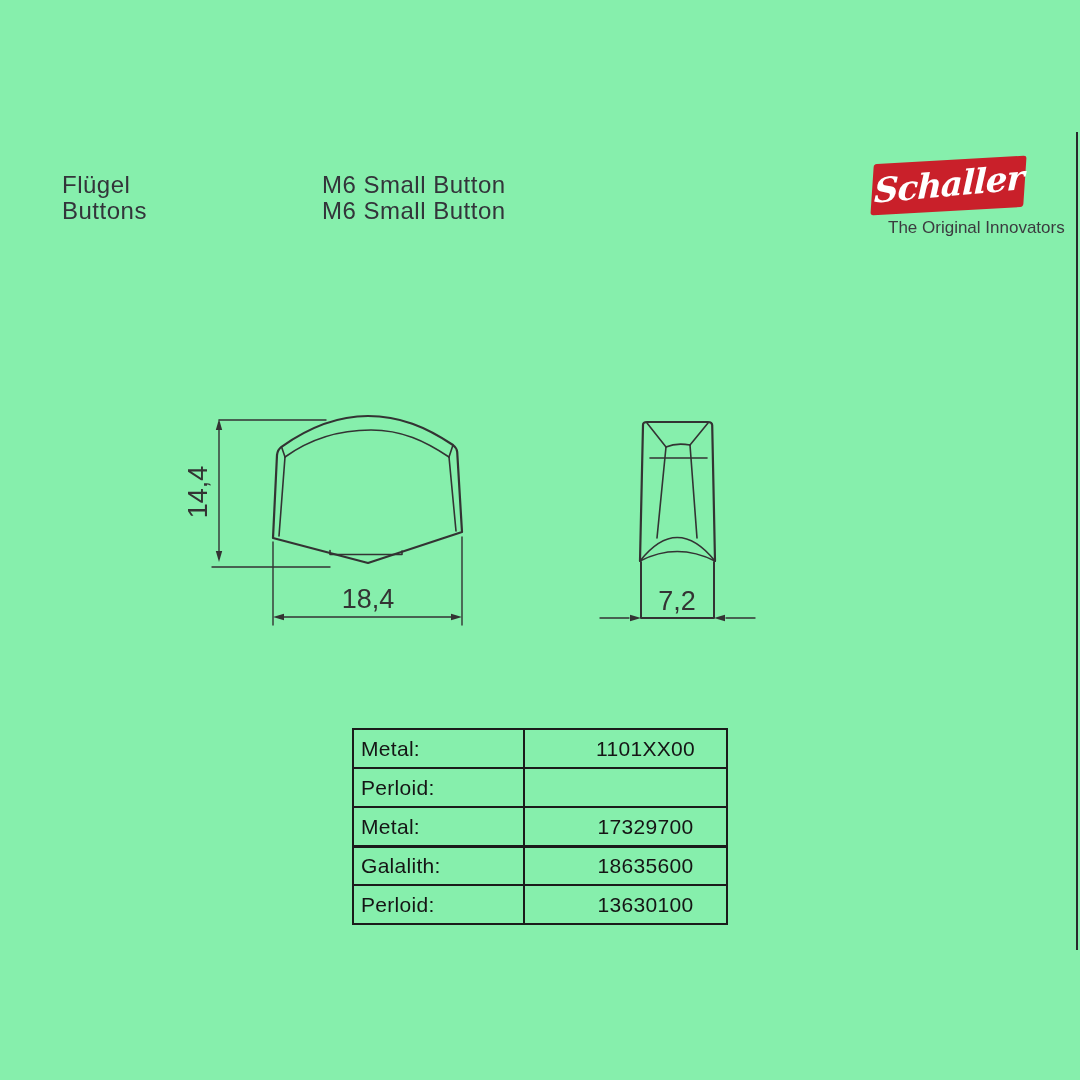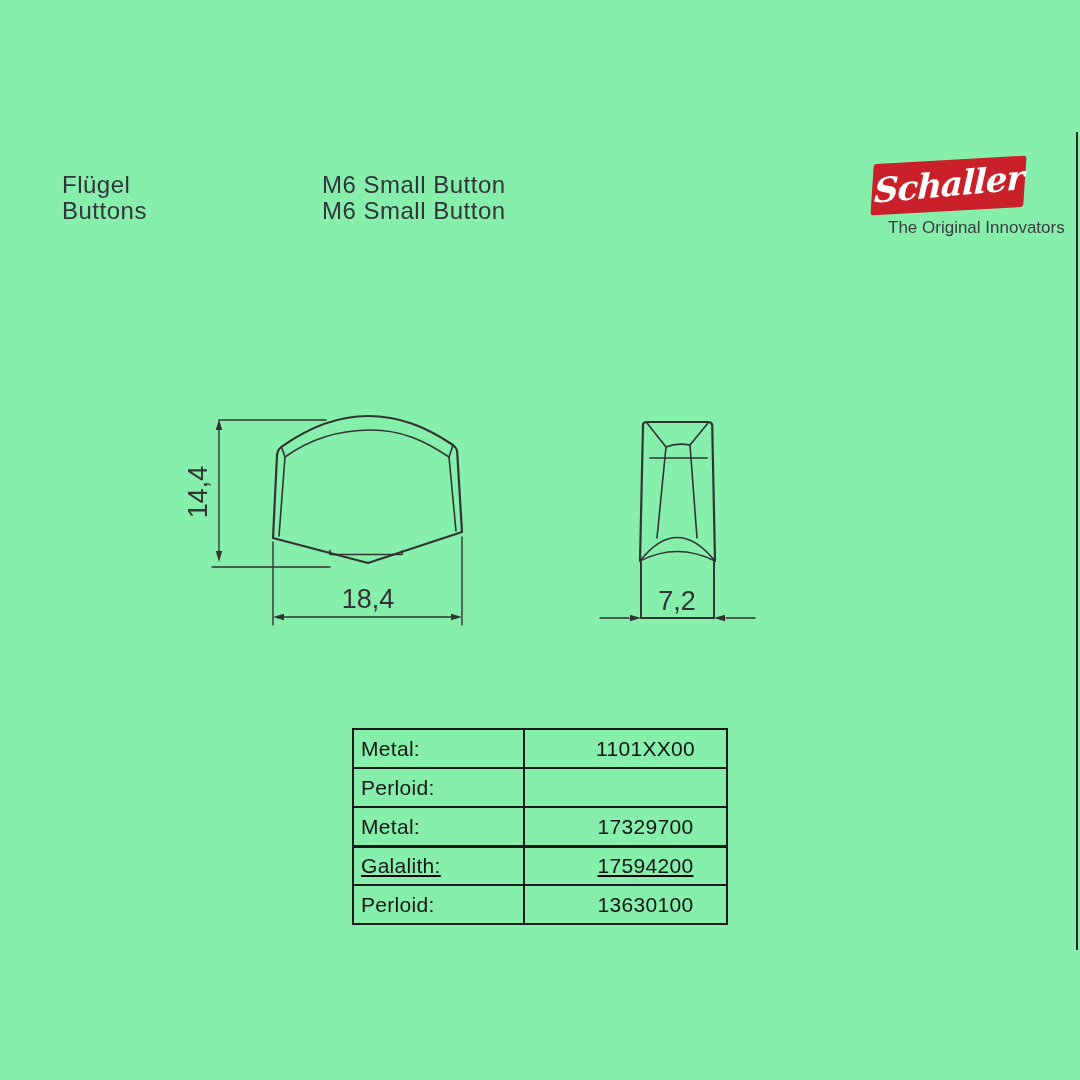--- a/index.html
+++ b/index.html
@@ -28,21 +28,21 @@
   }
   
   #drawing{position:absolute;left:150px;top:390px;}
   
   #spec-table{
     position:absolute;left:352px;top:728px;width:376px;
     border:2px solid #1b1b1b;box-sizing:border-box;
   }
   .spec-row{display:flex;height:37px;border-top:2px solid #1b1b1b;}
   .spec-row:first-child{border-top:none;}
-  .spec-row.thick{border-top-width:3px;height:36px;text-decoration:underline;}
+  .spec-row.thick{border-top-width:3px;height:36px;}
   .spec-cell{display:flex;align-items:center;font-size:21px;color:#151515;box-sizing:border-box;letter-spacing:.3px;}
   .spec-cell.label{width:171px;border-right:2px solid #1b1b1b;padding-left:7px;}
   .spec-cell.value{width:201px;justify-content:center;padding-left:40px;}
   
   #edge-line{position:absolute;left:1076px;top:132px;width:2px;height:818px;background:#28282c;}
 </style>
 </head>
 <body>
 
 <div id="page">
@@ -129,21 +129,21 @@
     </div>
     <div class="spec-row">
       <div class="spec-cell label">Perloid:</div>
     </div>
     <div class="spec-row">
       <div class="spec-cell label">Metal:</div>
       <div class="spec-cell value">17329700</div>
     </div>
     <div class="spec-row thick">
       <div class="spec-cell label">Galalith:</div>
-      <div class="spec-cell value">17594200</div>
+      <div class="spec-cell value">18635600</div>
     </div>
     <div class="spec-row">
       <div class="spec-cell label">Perloid:</div>
       <div class="spec-cell value">13630100</div>
     </div>
   </div>
 
   <div id="edge-line"></div>
 
 </div>

